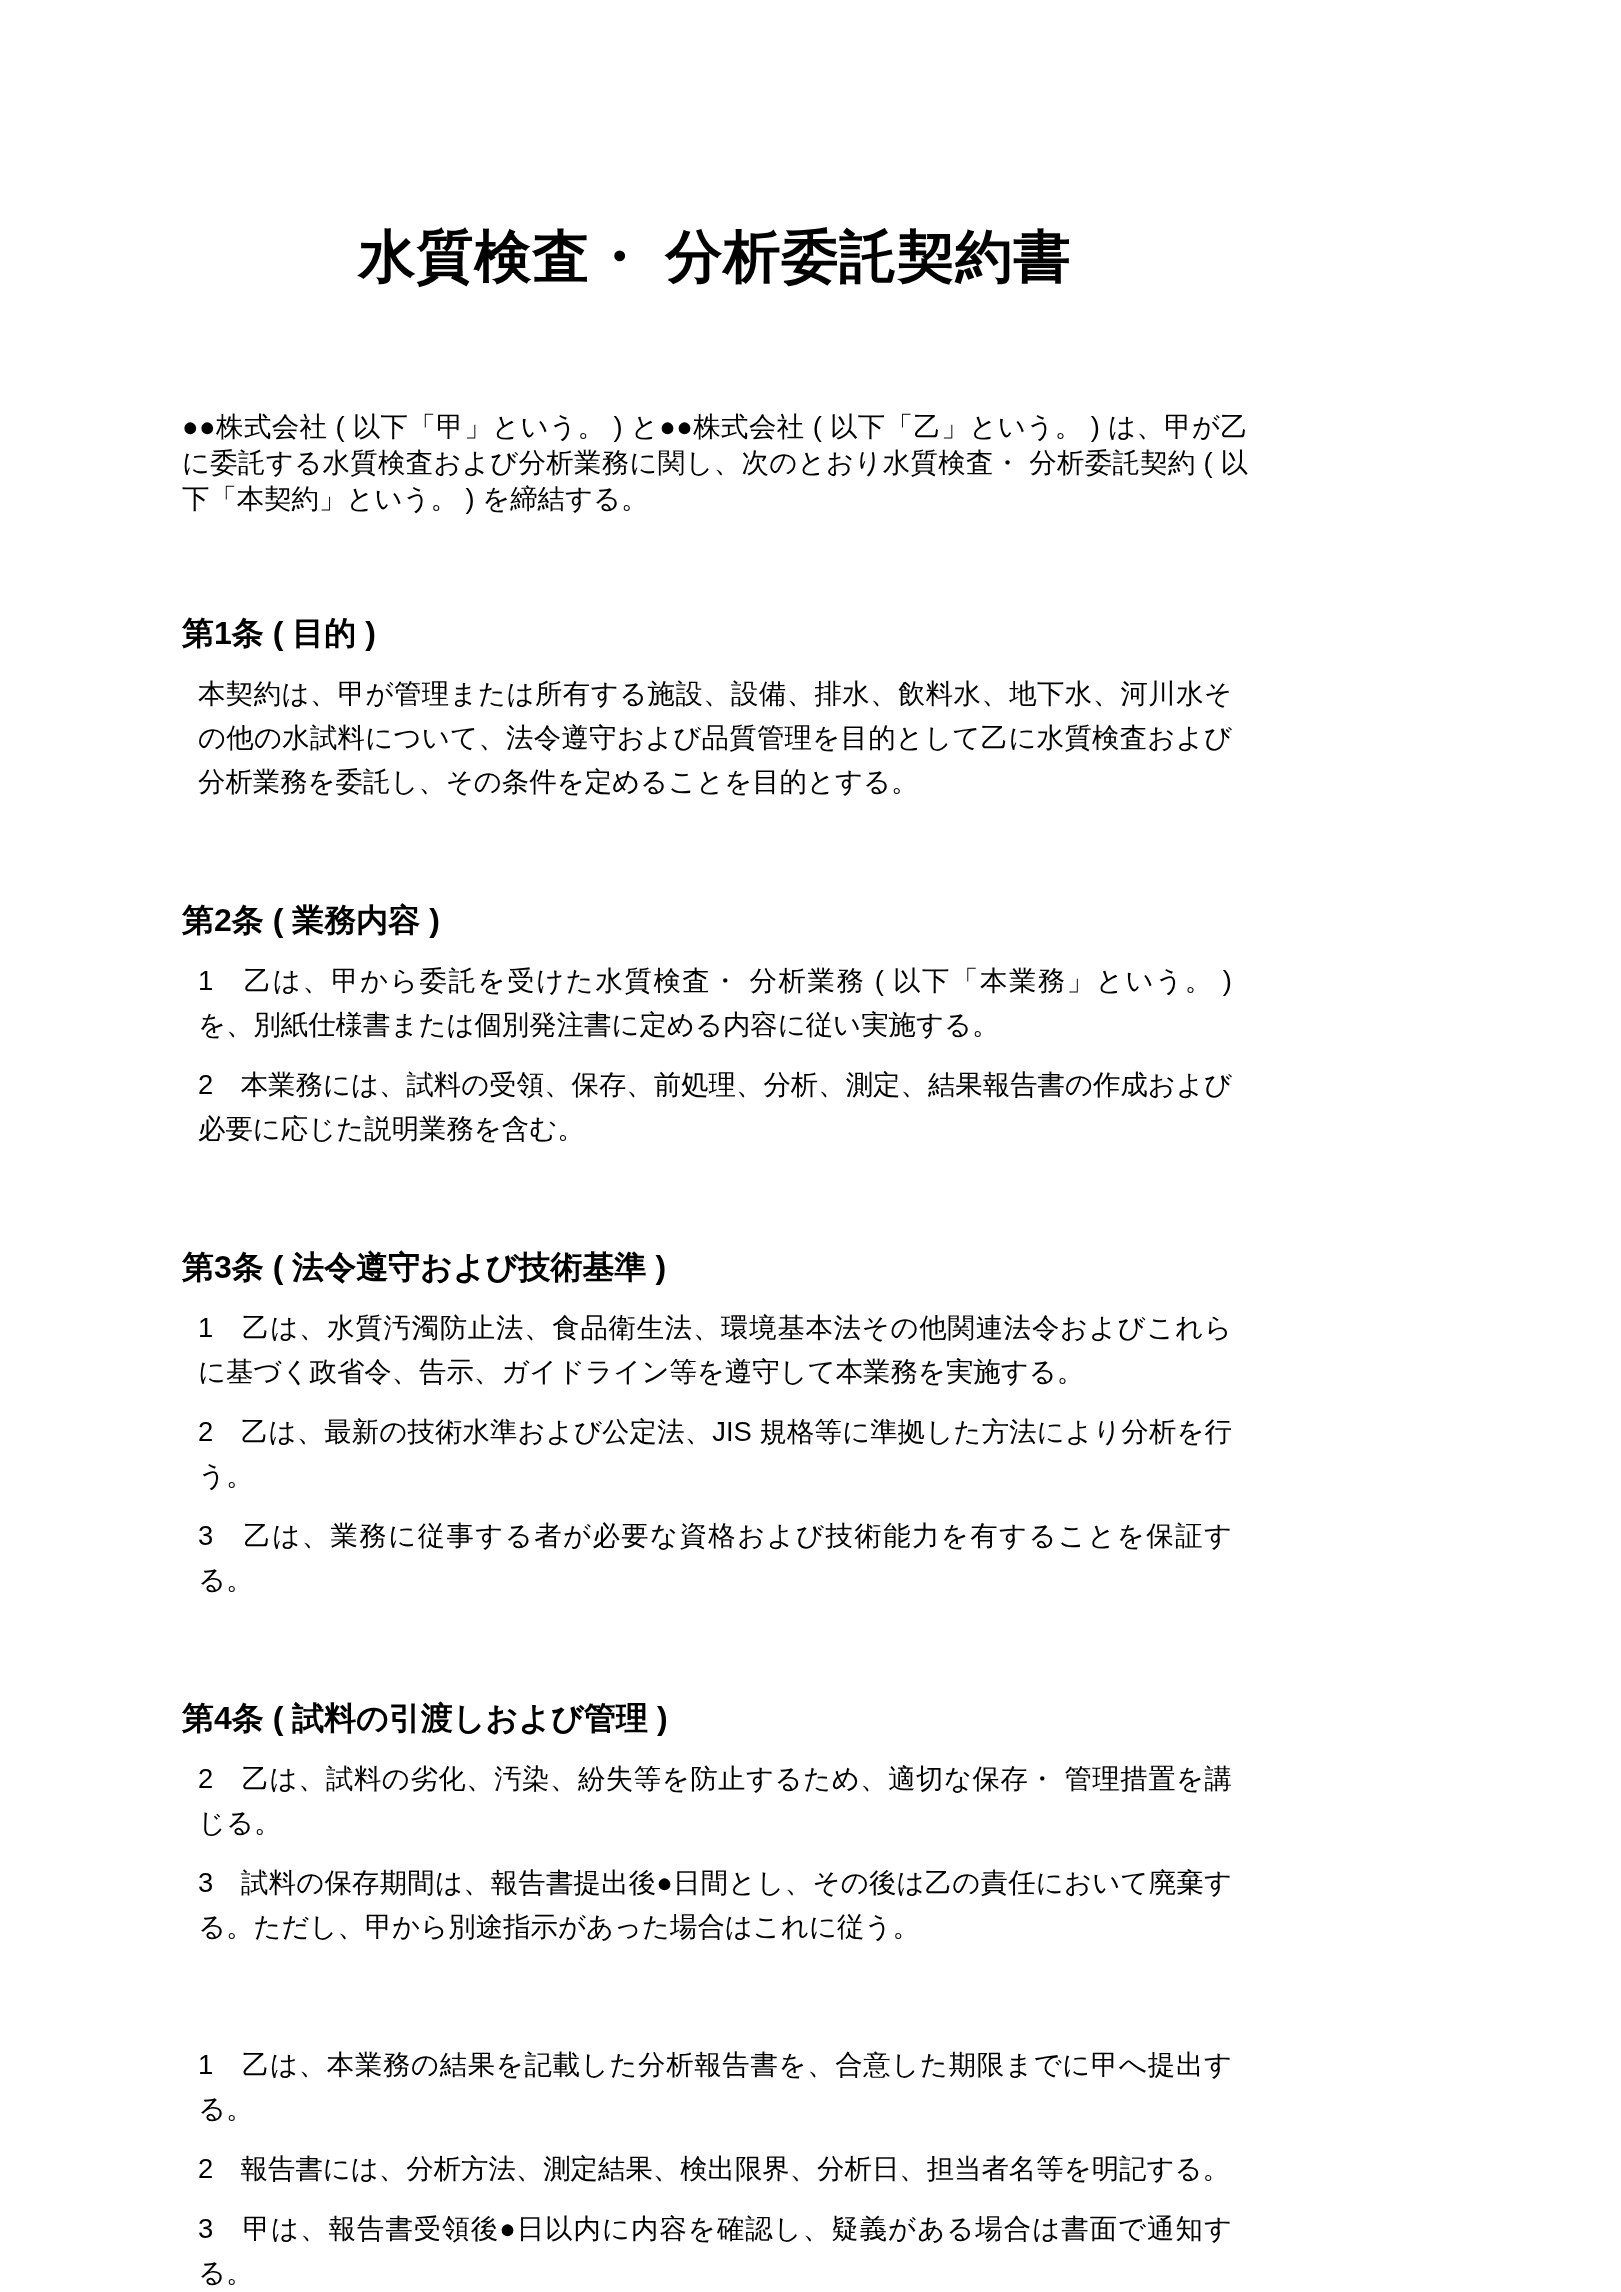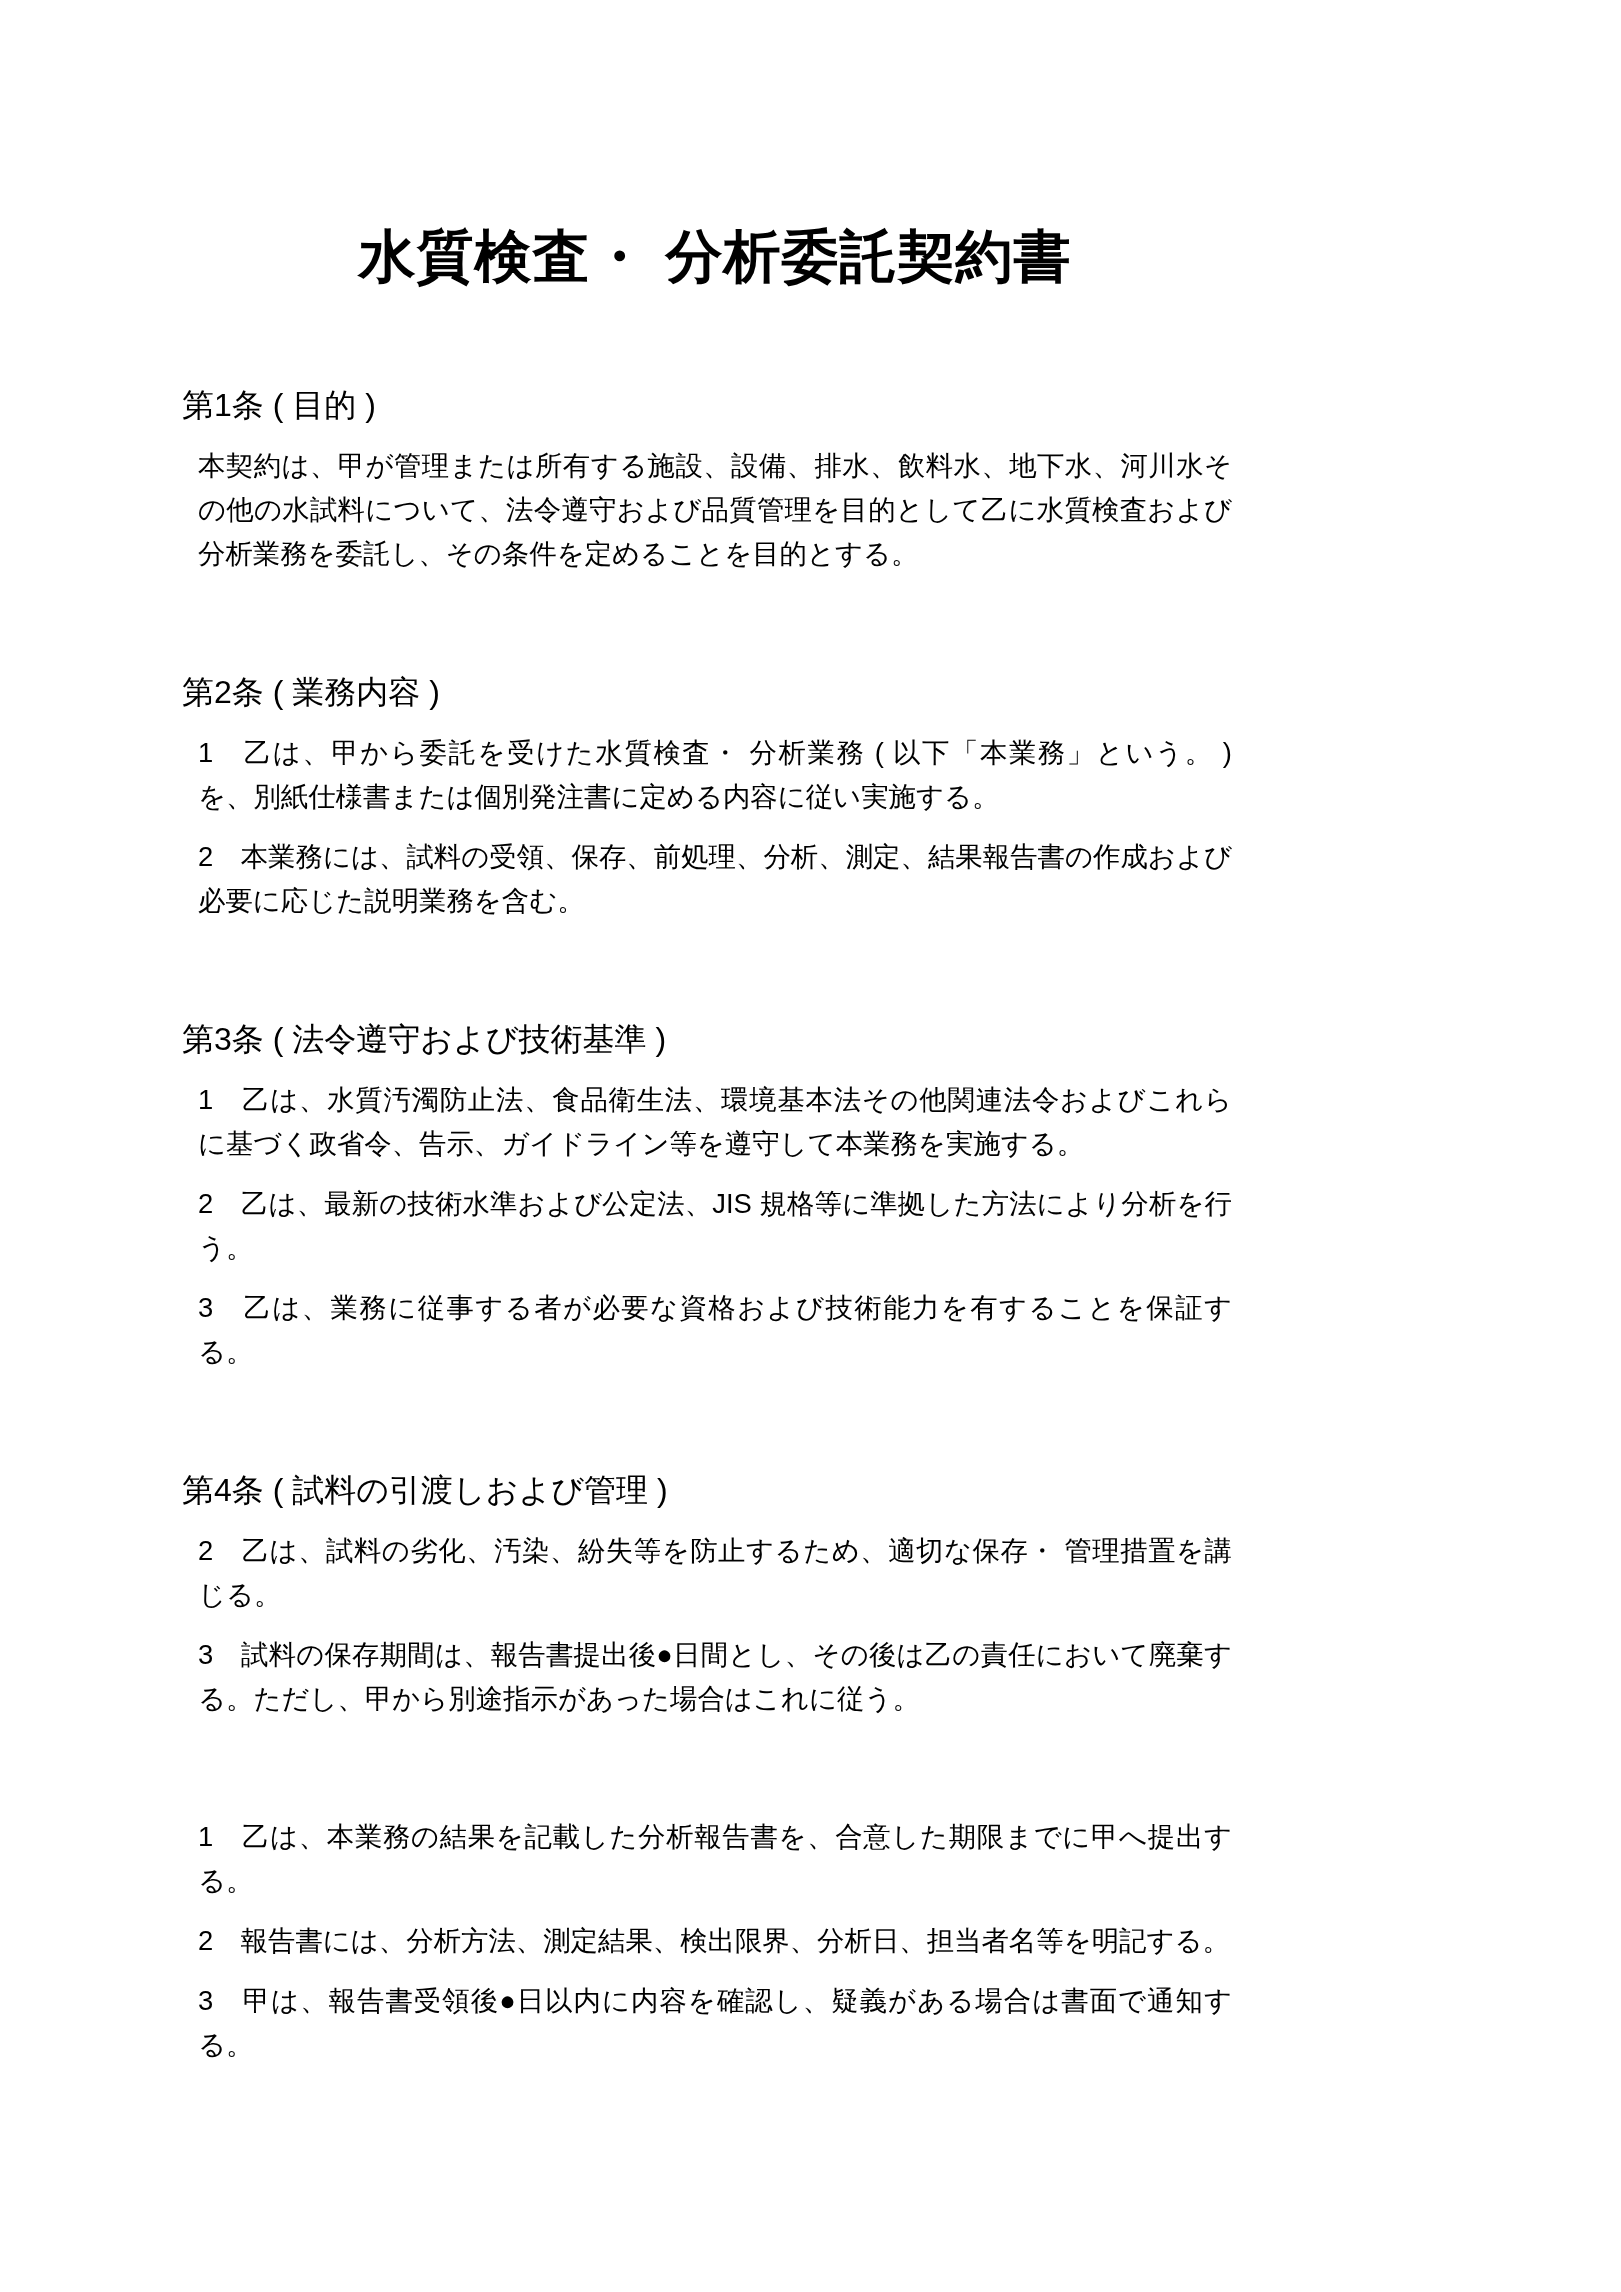--- a/index.html
+++ b/index.html
@@ -35,36 +35,37 @@
     line-height: 36px;
     text-align: justify;
   }
   .article {
     margin-top: 94px;
   }
   .article-heading {
     margin: 0;
     font-size: 32px;
     line-height: 45px;
-    font-weight: 400;
+    font-weight: 700;
   }
   .article-paragraph {
     margin: 16px;
     font-size: 27.4px;
     line-height: 44px;
     text-align: justify;
   }
 </style>
 </head>
 <body>
 
 <div class="page">
 
   <h1 class="doc-title">水質検査・ 分析委託契約書</h1>
 
+  <p class="preamble">●●株式会社 ( 以下「甲」という。 ) と●●株式会社 ( 以下「乙」という。 ) は、甲が乙に委託する水質検査および分析業務に関し、次のとおり水質検査・ 分析委託契約 ( 以下「本契約」という。 ) を締結する。</p>
 
   <section class="article">
     <h2 class="article-heading">第1条 ( 目的 )</h2>
     <p class="article-paragraph">本契約は、甲が管理または所有する施設、設備、排水、飲料水、地下水、河川水その他の水試料について、法令遵守および品質管理を目的として乙に水質検査および分析業務を委託し、その条件を定めることを目的とする。</p>
   </section>
 
   <section class="article">
     <h2 class="article-heading">第2条 ( 業務内容 )</h2>
     <p class="article-paragraph">1　乙は、甲から委託を受けた水質検査・ 分析業務 ( 以下「本業務」という。 ) を、別紙仕様書または個別発注書に定める内容に従い実施する。</p>
     <p class="article-paragraph">2　本業務には、試料の受領、保存、前処理、分析、測定、結果報告書の作成および必要に応じた説明業務を含む。</p>

